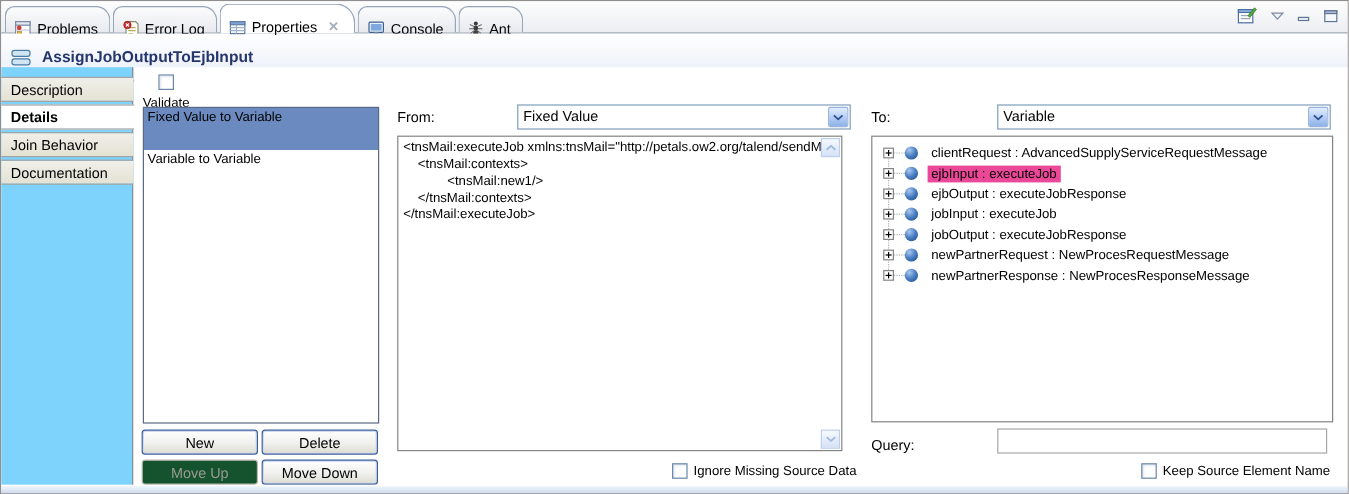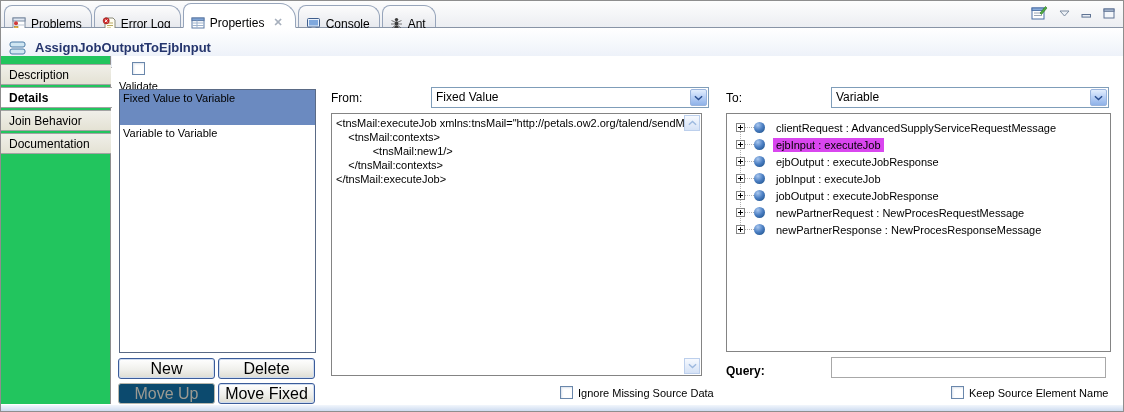--- a/index.html
+++ b/index.html
@@ -39,21 +39,21 @@
   .titlebar{
     position:absolute; left:0; top:27px; right:0; height:40px;
     background:linear-gradient(180deg,#ffffff,#e7edf7);
     border-bottom:1px solid #b6b6b6;
     display:flex; align-items:center; padding-left:8px; gap:9px;
   }
   .titlebar .title{ font-size:13px; font-weight:bold; color:#25356d; }
   
   .sidebar{
     position:absolute; left:0; top:55px; width:110px; bottom:7px;
-    background:#22c55e; border-right:1px solid #8e8e8e; padding-top:8px;
+    background:#7dd3fc; border-right:1px solid #8e8e8e; padding-top:8px;
   }
   .side-item{
     position:relative; height:21px; line-height:20px; padding-left:8px;
     background:linear-gradient(180deg,#f0efe9,#e4e2d4);
     border-top:1px solid #a3a3a3; border-bottom:1px solid #a3a3a3;
     margin-bottom:2px; font-size:12px; cursor:pointer; width:110px;
   }
   .side-item.active{ background:#ffffff; font-weight:bold; width:111px; }
   
   .main{ position:absolute; left:111px; top:55px; right:0; bottom:7px; background:#ffffff; }
@@ -108,37 +108,37 @@
   }
   .expander::before, .expander::after{ content:""; position:absolute; background:#000; }
   .expander::before{ left:1px; right:1px; top:3px; height:1px; }
   .expander::after{ top:1px; bottom:1px; left:3px; width:1px; }
   .tree-connector{ width:9px; border-top:1px dotted #b0b0b0; flex:0 0 auto; }
   .sphere{
     width:11px; height:11px; border-radius:50%; flex:0 0 auto; margin-right:8px;
     background:radial-gradient(circle at 35% 28%, #a9c7ef, #4a7ec2 48%, #16497f);
   }
   .tree-row .lbl{ padding:1px 3px; white-space:nowrap; }
-  .tree-row.selected .lbl{ background:#d946ef; }
+  .tree-row.selected .lbl{ background:#ec4899; }
   .treelines{ position:absolute; left:13px; top:12px; height:103px; border-left:1px dotted #b0b0b0;}
   
   .queryinput{
     position:absolute; left:719px; top:301px; width:275px; height:21px;
     border:1px solid #a8a8a8; background:#fff; font-family:inherit; font-size:11px; padding:0 3px;
   }
   
   .btn{
     position:absolute; width:97px; height:21px;
     border:1px solid #3b5c9a; border-radius:3px;
     background:linear-gradient(180deg,#ffffff,#f0f0ec 55%,#dddcd2);
     box-shadow:inset 0 0 0 1px #cfdcef;
-    font-family:inherit; font-size:16px; color:#000; cursor:pointer;
+    font-family:inherit; font-size:12px; color:#000; cursor:pointer;
   }
   .btn.disabled{
-    border-color:#b9b8ae; background:#0c4a6e; box-shadow:none; color:#9b9a92; cursor:default;
+    border-color:#b9b8ae; background:#14532d; box-shadow:none; color:#9b9a92; cursor:default;
   }
   
   .bottomstrip{
     position:absolute; left:0; right:0; bottom:0; height:7px;
     background:linear-gradient(180deg,#f2f6fc,#cddbf0);
     border-top:1px solid #ffffff;
   }
 </style>
 </head>
 <body>
@@ -327,27 +327,27 @@
         <span class="lbl">newPartnerRequest : NewProcesRequestMessage</span>
       </div>
       <div class="tree-row">
         <span class="expander"></span>
           <span class="tree-connector"></span>
           <span class="sphere"></span>
         <span class="lbl">newPartnerResponse : NewProcesResponseMessage</span>
       </div>
     </div>
 
-    <span class="fieldlabel" style="left:614px; top:308px;font-weight:bold;">Query:</span>
+    <span class="fieldlabel" style="left:614px; top:308px;">Query:</span>
     <input class="queryinput" value="" style="">
 
     <button class="btn" style="left:6px; top:302px;">New</button>
     <button class="btn" style="left:106px; top:302px;">Delete</button>
     <button class="btn disabled" style="left:6px; top:327px;">Move Up</button>
-    <button class="btn" style="left:106px; top:327px;">Move Fixed</button>
+    <button class="btn" style="left:106px; top:327px;">Move Down</button>
 
     <div class="chk" style="left:448px; top:330px;">
       <span class="box"></span>
       <span>Ignore Missing Source Data</span>
     </div>
     <div class="chk" style="left:839px; top:330px;">
       <span class="box"></span>
       <span>Keep Source Element Name</span>
     </div>
 

